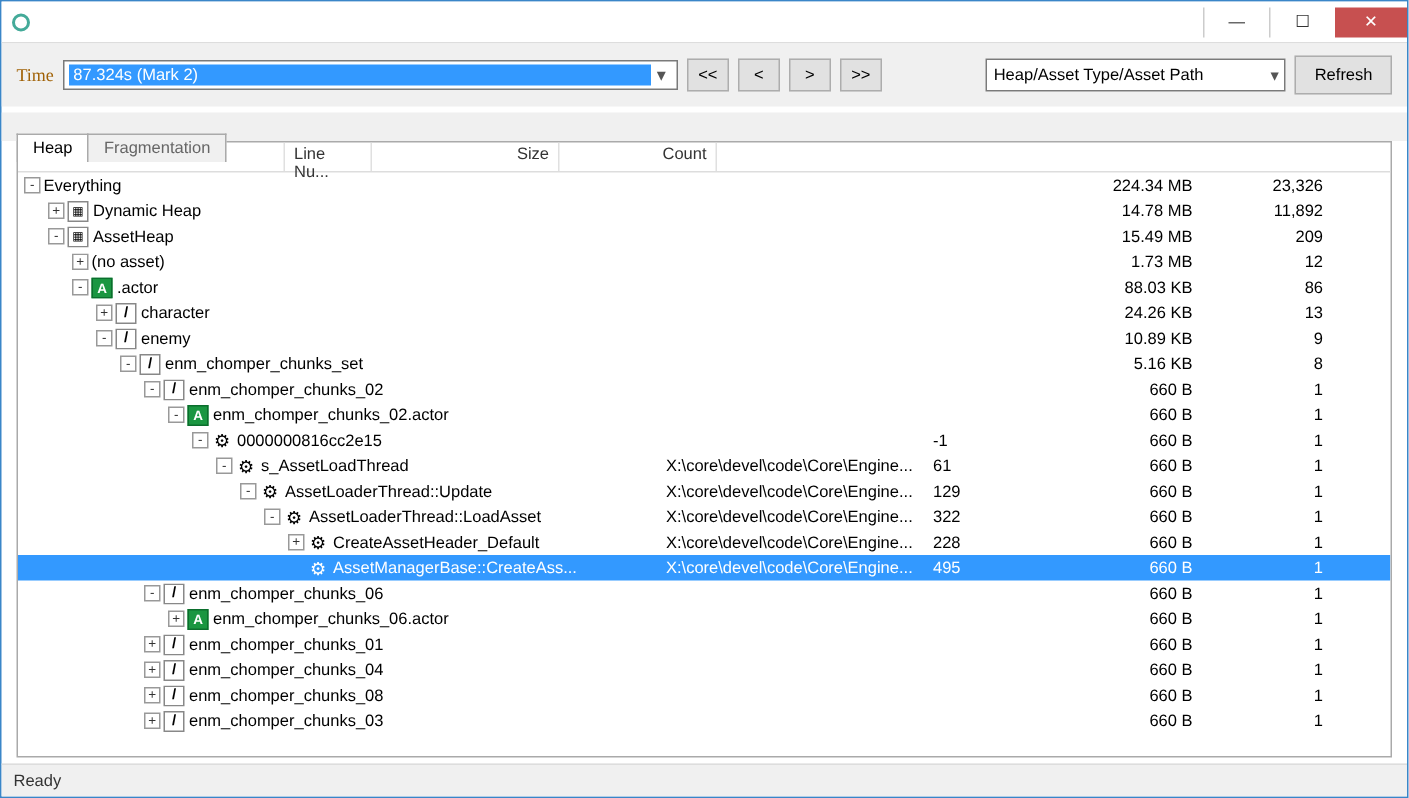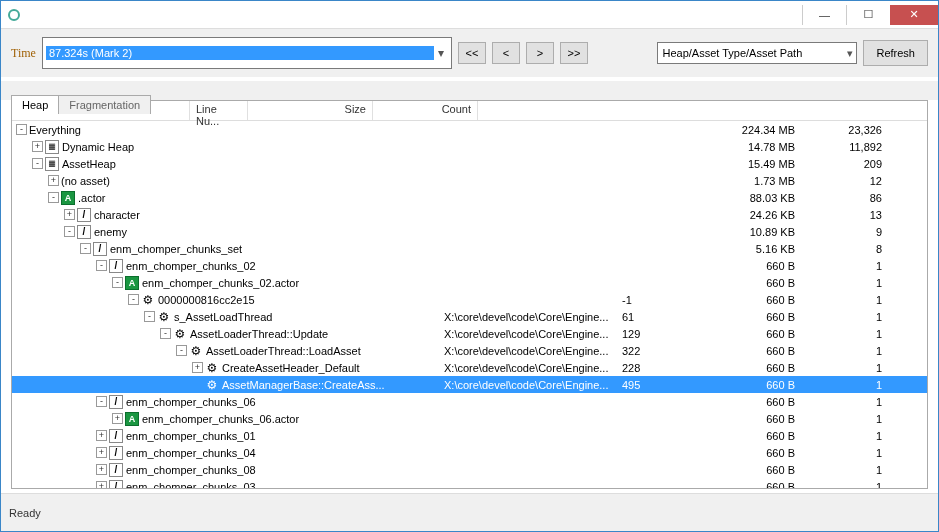--- a/index.html
+++ b/index.html
@@ -6,21 +6,21 @@
 body { font-family: "Segoe UI", Tahoma, sans-serif; font-size: 12px; background: #fff; width: 939px; height: 532px; overflow: hidden; display: flex; flex-direction: column; border: 1px solid #3a86c8; }
 .titlebar { height: 28px; background: #fff; display: flex; align-items: center; justify-content: space-between; border-bottom: 1px solid #ddd; }
 .titlebar-icon { width: 16px; height: 16px; margin: 0 6px; display: inline-flex; align-items: center; }
 .titlebar-title { flex: 1; text-align: center; font-size: 12px; color: #333; }
 .titlebar-buttons { display: flex; }
 .tbtn { width: 44px; height: 20px; display: flex; align-items: center; justify-content: center; font-size: 11px; color: #333; border-left: 1px solid #ccc; }
 .tbtn.close { background: #c75050; color: #fff; width: 48px; border-left: none; }
 .tbtn.minmax { background: #fff; }
 .toolbar { padding: 8px 10px; display: flex; align-items: center; gap: 6px; background: #f0f0f0; }
 .toolbar label { color: #a16207; font-family: Liberation Serif, serif; }
-.time-select { flex: 0 0 410px; height: 32px; border: 1px solid #7a7a7a; background: #fff; display: flex; align-items: center; padding: 0 3px; }
+.time-select { flex: 0 0 410px; height: 20px; border: 1px solid #7a7a7a; background: #fff; display: flex; align-items: center; padding: 0 3px; }
 .time-select .val { flex: 1; background: #3399ff; color: #fff; padding: 1px 3px; font-size: 11px; }
 .time-select .arrow { width: 14px; text-align: center; color: #555; }
 .nav-btn { width: 28px; height: 22px; border: 1px solid #adadad; background: #e1e1e1; display: flex; align-items: center; justify-content: center; font-size: 11px; }
 .spacer { flex: 1; }
 .group-select { width: 200px; height: 22px; border: 1px solid #7a7a7a; background: #fff; display: flex; align-items: center; padding: 0 4px; font-size: 11px; }
 .group-select .arrow { margin-left: auto; color: #555; }
 .refresh-btn { height: 22px; padding: 12px 12px; border: 1px solid #adadad; background: #e1e1e1; display: flex; align-items: center; font-size: 11px; }
 .tabs { display: flex; padding: 0 10px; margin-top: 4px; background: #f0f0f0; }
 .tab { padding: 3px 10px; border: 1px solid #aaa; border-bottom: none; background: #fff; font-size: 11px; margin-right: -1px; position: relative; top: 14px; }
 .tab.inactive { background: #f0f0f0; color: #666; }
@@ -39,21 +39,21 @@
 .cell-file { width: 178px; overflow: hidden; text-overflow: ellipsis; padding-left: 2px; }
 .cell-line { width: 58px; padding-left: 2px; }
 .cell-size { width: 125px; text-align: right; padding-right: 8px; }
 .cell-count { width: 87px; text-align: right; padding-right: 8px; }
 .expander { width: 11px; height: 11px; border: 1px solid #999; display: inline-flex; align-items: center; justify-content: center; font-size: 9px; line-height: 1; margin-right: 2px; background: #fff; color: #333; flex-shrink: 0; }
 .icon { width: 14px; height: 14px; display: inline-flex; align-items: center; justify-content: center; margin-right: 3px; flex-shrink: 0; }
 .ico-folder { background: #fff; border: 1px solid #888; font-size: 8px; }
 .ico-a { background: #1a9641; color: #fff; border: 1px solid #0b6e2d; font-size: 9px; font-weight: bold; }
 .ico-slash { background: #fff; border: 1px solid #888; font-size: 10px; font-weight: bold; }
 .ico-gear { font-size: 12px; }
-.statusbar { height: 38px; background: #f0f0f0; border-top: 1px solid #ddd; padding: 2px 8px; font-size: 11px; color: #333; display: flex; align-items: center; }
+.statusbar { height: 22px; background: #f0f0f0; border-top: 1px solid #ddd; padding: 2px 8px; font-size: 11px; color: #333; display: flex; align-items: center; }
 </style>
 </head>
 <body>
 
 <div class="titlebar">
   <span class="titlebar-icon">
     <svg width="14" height="14">
         <circle cx="7" cy="7" r="5" fill="none" stroke="#4a9" stroke-width="2"></circle>
       </svg>
   </span>

